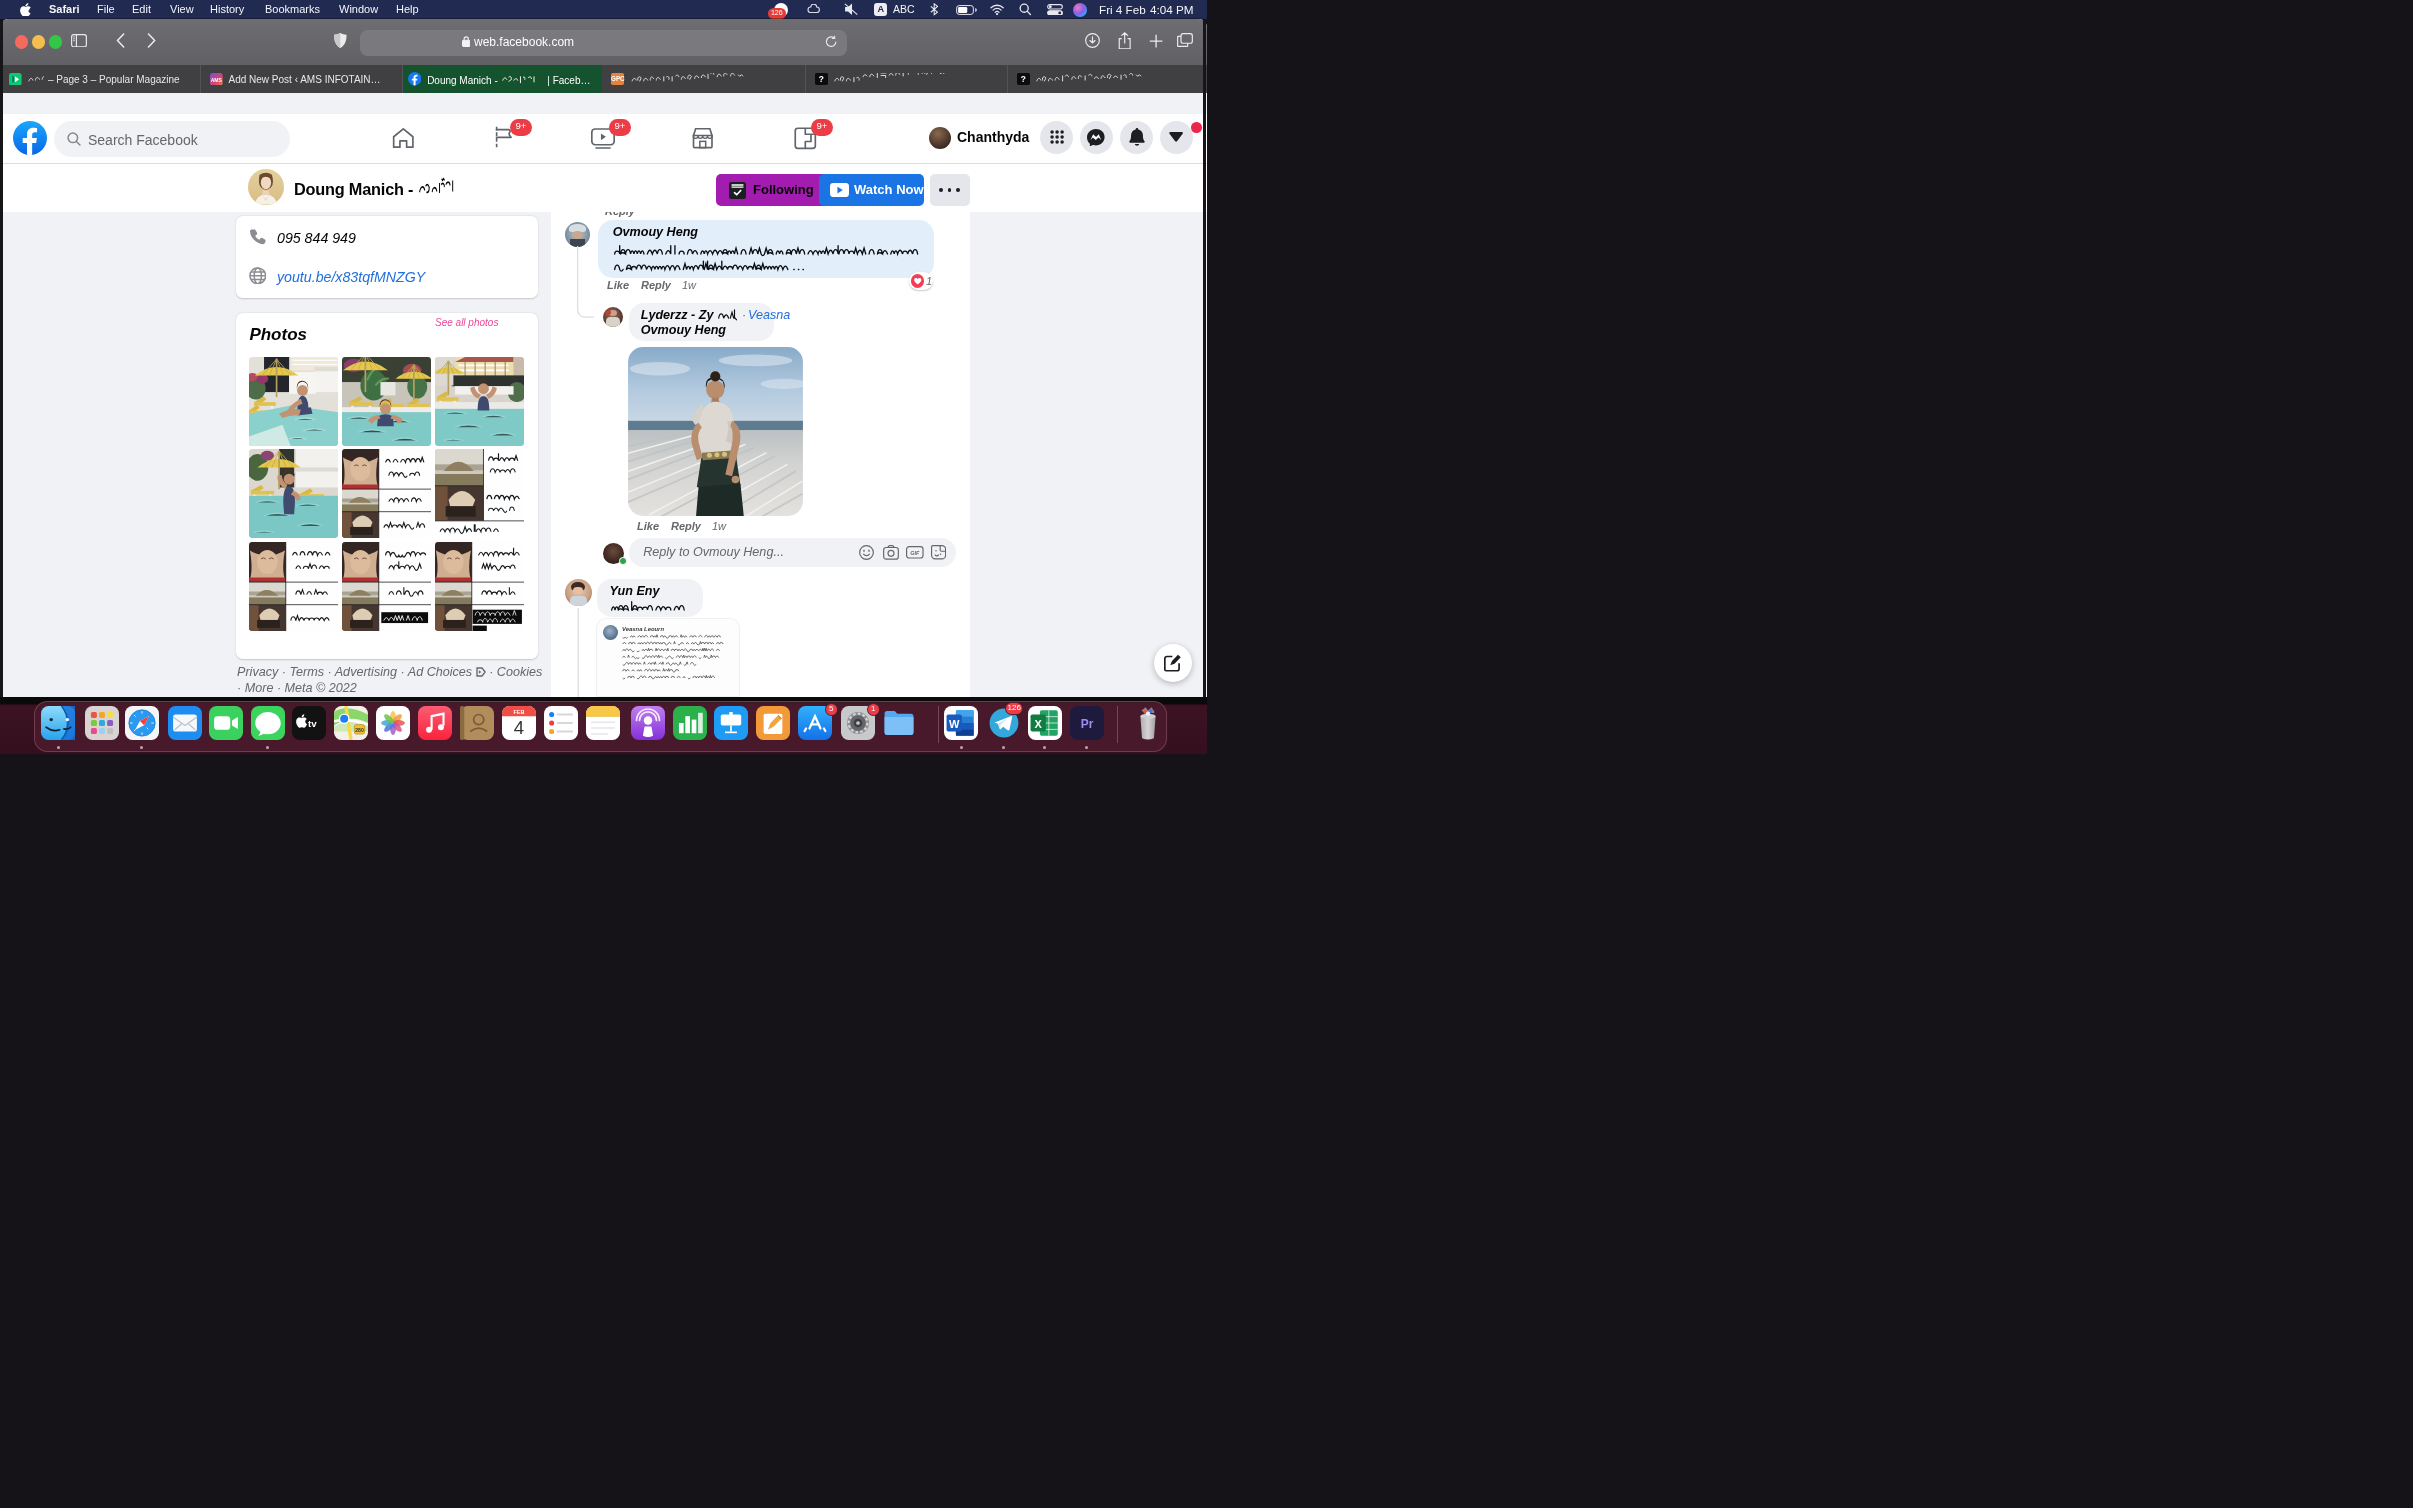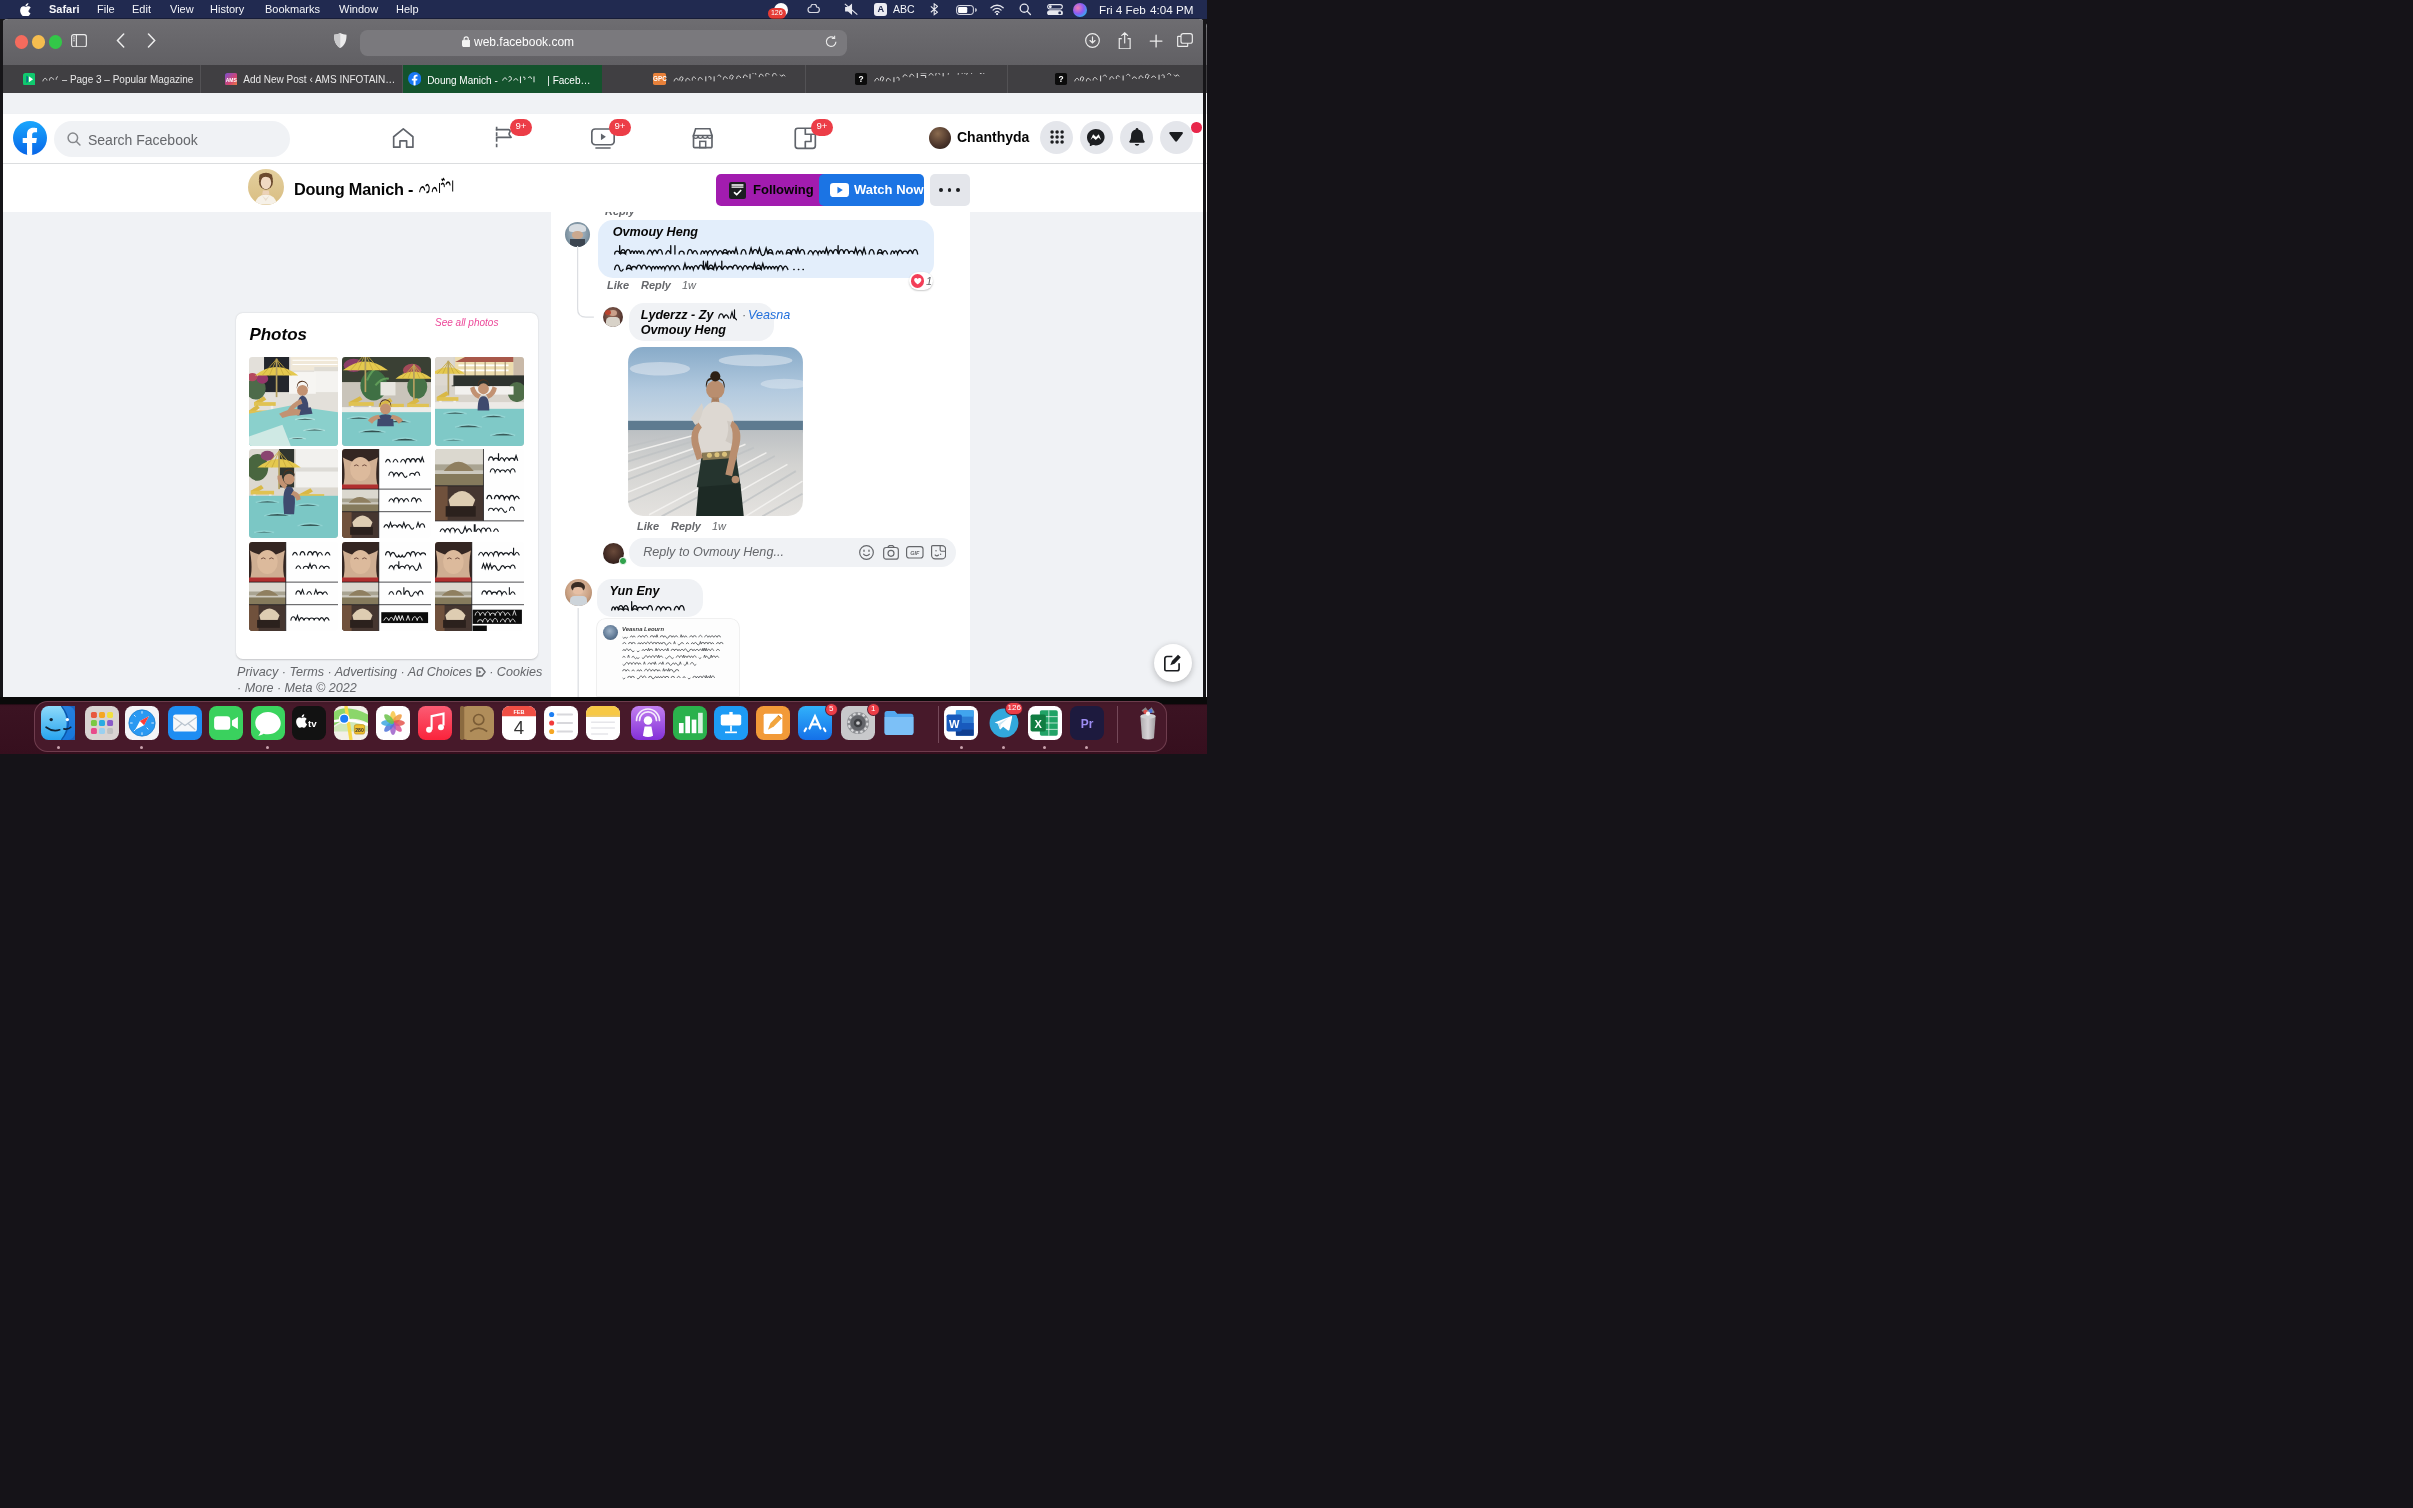--- a/index.html
+++ b/index.html
@@ -6,21 +6,21 @@
 body{font-family:"Liberation Sans",sans-serif;background:#151318;position:relative;}
 .abs{position:absolute;}
 
 #menubar{left:0;top:0;width:1207px;height:19px;background:#212a50;color:#f5f6fa;font-size:11px;}
 #menubar .it{position:absolute;top:0;line-height:19px;white-space:nowrap;}
 
 #window{left:0px;top:19px;width:1207px;height:685px;border-radius:8.4px 8.4px 0 0;overflow:hidden;background:#f0f2f5;box-shadow:0 0 0 0.8px rgba(0,0,0,.4);}
 #titlebar{left:0;top:0;width:100%;height:46px;background:linear-gradient(#6e6d71,#616064);}
 .tl{width:13.4px;height:13.4px;border-radius:50%;position:absolute;top:16.3px;}
 #tabbar{left:0;top:46px;width:100%;height:28px;background:#3d3c3f;display:flex;}
-.tab{height:100%;position:relative;color:#e8e8e8;font-size:10px;display:flex;align-items:center;justify-content:flex-end;padding-left:17px;padding-right:6.7px;gap:5.9px;border-right:0.8px solid #535255;background:#403f42;white-space:nowrap;overflow:hidden;}
+.tab{height:100%;position:relative;color:#e8e8e8;font-size:10px;display:flex;align-items:center;justify-content:flex-start;padding-left:9px;padding-right:6.7px;gap:5.9px;border-right:0.8px solid #535255;background:#403f42;white-space:nowrap;overflow:hidden;}
 .tab span{overflow:hidden;text-overflow:ellipsis;}
 .tab.active{justify-content:center;}
 .tab>svg,.tab>div{flex:none;}
 .tab.active{background:#14532d;border-right:none;}
 #banner{left:0;top:73px;width:100%;height:22px;background:#4c4b4e;color:#f0f0f0;font-size:11.3px;line-height:22px;}
 
 #fbnav{left:0;top:95px;width:100%;height:49px;background:#fff;box-shadow:0 0.8px 1.7px rgba(0,0,0,.12);}
 #pagehead{left:0;top:145px;width:100%;height:48px;background:#fff;box-shadow:0 0.8px 1.7px rgba(0,0,0,.08);}
 #content{left:0;top:193px;width:100%;height:485px;background:#f0f2f5;font-style:italic;}
 .card{position:absolute;left:236px;width:302px;background:#fff;border-radius:6.7px;box-shadow:0 0.8px 1.7px rgba(0,0,0,.18);}
@@ -486,20 +486,34 @@
               <path d="M2 28.8c1-3 2-3 3 0c1-4 3-4 4 0q2-5 4 0q1 3 3 0m3 0q1 3 3 0m3 0c1-3 2-3 3 0q2-5 4 0l1-4 1 4a1.6 2 0 1 1 4 0m3 0l1-4 1 4c1-4 3-4 4 0q2-5 4 0q2-5 4 0l1-4 1 4m3 0a1.6 2 0 1 1 4 0a1.6 2 0 1 1 4 0c1-3 2-3 3 0q2-5 4 0c1-4 3-4 4 0q1 3 3 0a1.6 2 0 1 1 4 0c1-3 2-3 3 0q2-5 4 0q2-5 4 0l1-4 1 4l1-4 1 4l1-4 1 4q2-5 4 0c1-4 3-4 4 0m3 0q2-5 4 0"></path>
               <path d="M2 39.2c1-3 2-3 3 0m3 0l1-4 1 4m3 0c1-3 2-3 3 0q1 3 3 0q1 3 3 0m3 0q1 3 3 0c1-4 3-4 4 0q2-5 4 0c1-4 3-4 4 0c1-4 3-4 4 0l1-4 1 4q2-5 4 0m3 0q1 3 3 0q2-5 4 0q1 3 3 0m3 0c1-4 3-4 4 0c1-4 3-4 4 0l1-4 1 4c1-3 2-3 3 0a1.6 2 0 1 1 4 0c1-3 2-3 3 0c1-4 3-4 4 0m3 0q1 3 3 0m3 0l1-4 1 4c1-3 2-3 3 0q1 3 3 0l1-4 1 4a1.6 2 0 1 1 4 0q2-5 4 0"></path>
               <path d="M2 49.6q1 3 3 0c1-4 3-4 4 0a1.6 2 0 1 1 4 0c1-4 3-4 4 0a1.6 2 0 1 1 4 0c1-3 2-3 3 0m3 0l1-4 1 4m3 0q2-5 4 0a1.6 2 0 1 1 4 0l1-4 1 4m3 0q2-5 4 0l1-4 1 4m3 0a1.6 2 0 1 1 4 0q1 3 3 0c1-3 2-3 3 0c1-3 2-3 3 0q1 3 3 0l1-4 1 4m3 0q1 3 3 0l1-4 1 4m3 0c1-4 3-4 4 0q1 3 3 0"></path>
               <path d="M2 60.0a1.6 2 0 1 1 4 0q2-5 4 0m3 0c1-3 2-3 3 0m3 0c1-3 2-3 3 0c1-3 2-3 3 0m3 0c1-4 3-4 4 0c1-4 3-4 4 0q2-5 4 0a1.6 2 0 1 1 4 0c1-3 2-3 3 0m3 0l1-4 1 4q2-5 4 0l1-4 1 4a1.6 2 0 1 1 4 0q1 3 3 0a1.6 2 0 1 1 4 0"></path>
               <path d="M2 70.4q1 3 3 0m3 0a1.6 2 0 1 1 4 0a1.6 2 0 1 1 4 0m3 0q1 3 3 0c1-4 3-4 4 0c1-4 3-4 4 0m3 0a1.6 2 0 1 1 4 0q1 3 3 0c1-3 2-3 3 0c1-3 2-3 3 0c1-3 2-3 3 0q2-5 4 0a1.6 2 0 1 1 4 0m3 0a1.6 2 0 1 1 4 0m3 0q2-5 4 0m3 0c1-3 2-3 3 0m3 0q1 3 3 0m3 0a1.6 2 0 1 1 4 0c1-3 2-3 3 0a1.6 2 0 1 1 4 0c1-4 3-4 4 0l1-4 1 4c1-3 2-3 3 0l1-4 1 4c1-4 3-4 4 0"></path>
             </g>
           </svg>
       </div>
     </div>
 
+    <div class="card" style="top:3.8px;height:82px;">
+      <svg class="abs" style="left:14px;top:13.4px;" width="16" height="16" viewBox="0 0 19 19">
+          <path fill="#8a8d91" d="M4.2.6C5 .2 5.9.5 6.4 1.3l1.8 3c.5.8.3 1.8-.4 2.4l-1.2 1a.7.7 0 0 0-.2.8 10.8 10.8 0 0 0 4.1 4.1c.3.2.6.1.8-.1l1-1.3c.6-.7 1.6-.9 2.4-.4l3 1.8c.8.5 1.1 1.4.7 2.2l-.8 1.8c-.4.9-1.3 1.5-2.3 1.4C7.6 17.5.5 10.4 0 2.9-.1 1.9.5 1 1.4.6z"></path>
+        </svg>
+      <span class="abs" style="left:41px;top:14px;font-size:14.2px;color:#050505;">095 844 949</span>
+      <svg class="abs" style="left:12.6px;top:51px;" width="17.6" height="17.6" viewBox="0 0 21 21">
+          <g fill="none" stroke="#8a8d91" stroke-width="1.8">
+            <circle cx="10.5" cy="10.5" r="9.4"></circle>
+            <ellipse cx="10.5" cy="10.5" rx="4.3" ry="9.4"></ellipse>
+            <path d="M1.2 10.5h18.6M2.3 6h16.4M2.3 15h16.4"></path>
+          </g>
+        </svg>
+      <span class="abs" style="left:41px;top:53px;font-size:14.2px;color:#216fdb;">youtu.be/x83tqfMNZGY</span>
+    </div>
 
     <div class="card" style="top:101px;height:346px;" id="photocard">
       <span class="abs" style="left:13.4px;top:11.7px;font-size:17px;font-weight:700;color:#050505;text-align:center;">Photos</span>
       <span class="abs" style="left:199px;top:4px;font-size:10px;color:#ec4899;">See all photos</span>
       <div class="tile" style="left:13.4px;top:44px;"><svg width="89" height="89" viewBox="0 0 106.5 106.5">
             <rect width="106.5" height="106.5" fill="#e3e0da"></rect>
             <rect x="50" y="0" width="56.5" height="16" fill="#f0e8d8"></rect>
             <g stroke="#fff" stroke-width="1.2">
               <path d="M52 4h54M52 9h54"></path>
             </g>

